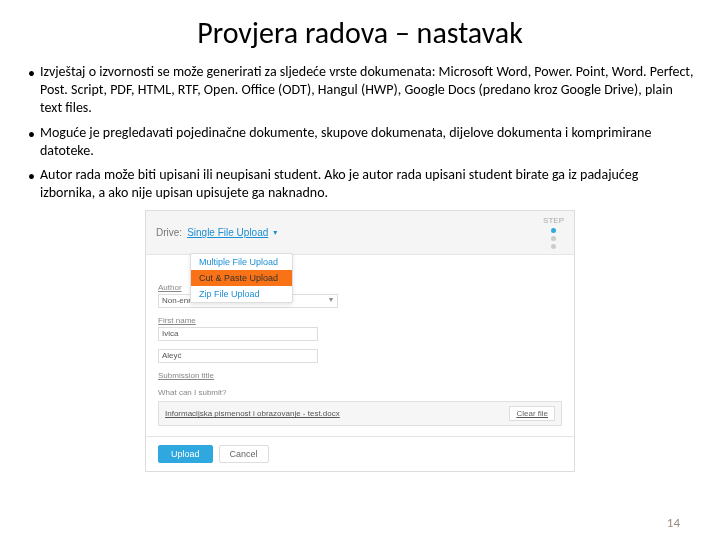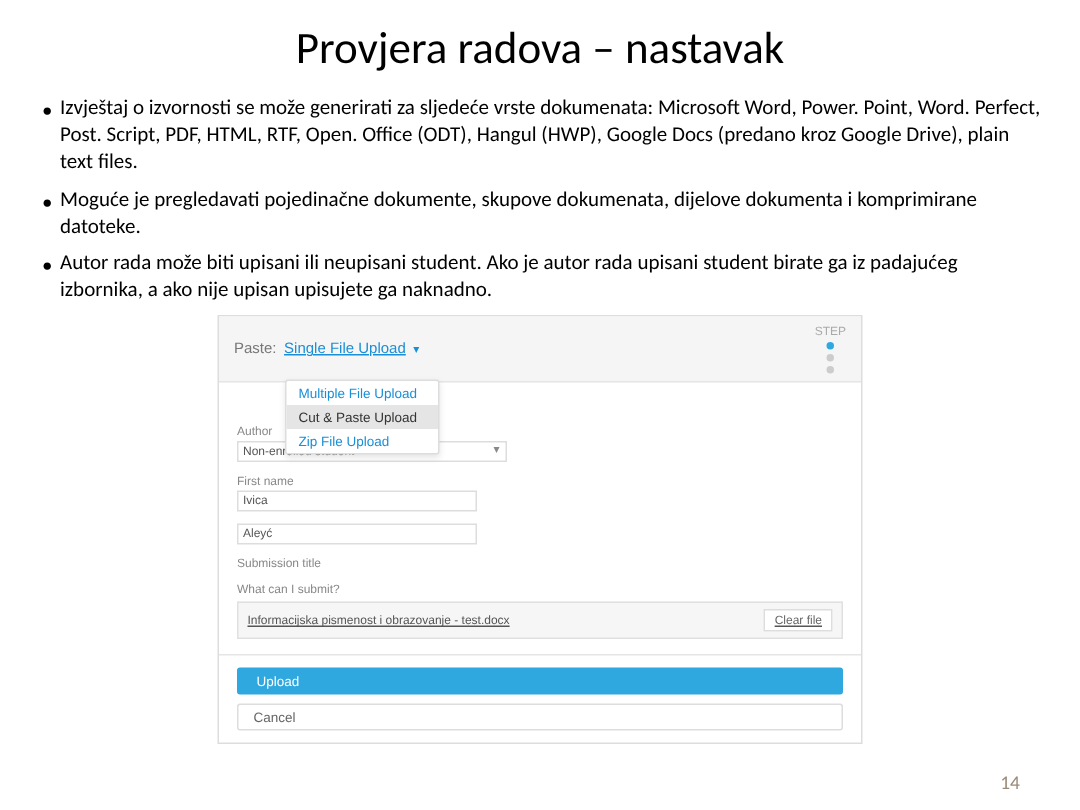--- a/index.html
+++ b/index.html
@@ -61,24 +61,24 @@
     border: 1px solid #ddd;
     border-radius: 2px;
     font-size: 9px;
     color: #1a8fd6;
     box-shadow: 0 2px 4px rgba(0,0,0,0.1);
     margin-top: -2px;
     margin-left: 44px;
     z-index: 5;
   }
   .dropdown-menu div { padding: 3px 14px 3px 8px; white-space: nowrap; }
-  .dropdown-menu div.highlight { background: #e5e5e5; color: #333; }
+  .dropdown-menu div.highlight { background: #f97316; color: #333; }
   .form-body { padding: 28px 12px 10px 12px; }
   .form-row { margin-bottom: 8px; }
-  .form-label { color: #888; font-size: 8px; margin-bottom: 2px; }
+  .form-label { color: #888; font-size: 8px; margin-bottom: 2px; text-decoration: underline; }
   .form-input {
     border: 1px solid #ddd;
     background: #fff;
     height: 14px;
     width: 160px;
     font-size: 8px;
     padding: 1px 3px;
     color: #555;
   }
   .form-select {
@@ -121,21 +121,20 @@
     border: 1px solid #ddd;
     padding: 2px 6px;
     font-size: 8px;
     color: #666;
   }
   .btn-row {
     padding: 8px 12px;
     border-top: 1px solid #e5e5e5;
     display: flex;
     gap: 6px;
-    flex-direction: column;
   }
   .btn-primary {
     background: #2fa8e0;
     border: 1px solid #2fa8e0;
     color: #fff;
     padding: 3px 12px;
     font-size: 9px;
     border-radius: 2px;
   }
   .btn-secondary {
@@ -170,21 +169,21 @@
   </div>
   <div class="bullet">
     <span class="dot">•</span>
     <span class="txt">Autor rada može biti upisani ili neupisani student. Ako je autor rada upisani student birate ga iz padajućeg izbornika, a ako nije upisan upisujete ga naknadno.</span>
   </div>
 </div>
 
 <div class="screenshot">
   <div class="sub-header">
     <div class="left">
-      <span class="sub-label">Paste:</span>
+      <span class="sub-label">Drive:</span>
       <span class="sub-link">Single File Upload</span>
       <span style="color:#1a8fd6;font-size:8px;">▾</span>
     </div>
     <div class="step-ind">
       <span>STEP</span>
       <span class="step-dot active"></span>
       <span class="step-dot"></span>
       <span class="step-dot"></span>
     </div>
   </div>

